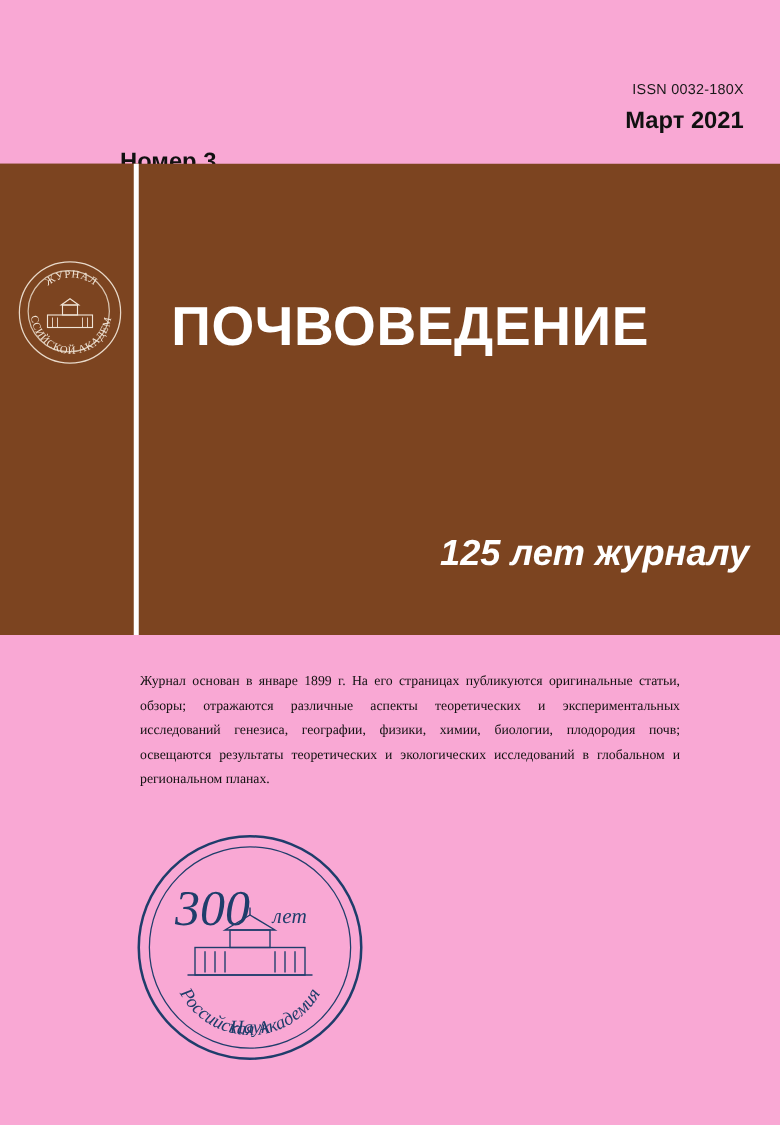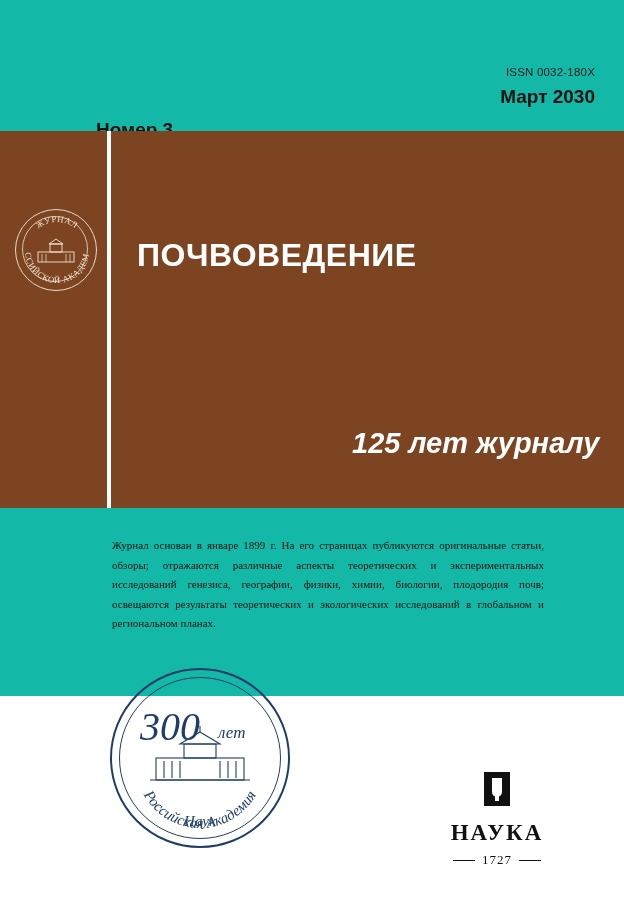--- a/index.html
+++ b/index.html
@@ -12,22 +12,22 @@
     height: 900px;
     font-family: "Liberation Sans", sans-serif;
     position: relative;
     overflow: hidden;
   }
 
   .cover {
     position: absolute;
     left: 0; top: 0;
     width: 624px;
-    height: 696px;
-    background: #14b8a6;
+    height: 900px;
+    background: #f9a8d4;
   }
 
   
   .header {
     position: absolute;
     left: 0; top: 0;
     width: 624px;
     height: 131px;
   }
   .issn {
@@ -113,21 +113,21 @@
     font-family: "Liberation Serif", serif;
     font-size: 8.6px;
     letter-spacing: 0.6px;
   }
 
   
   .title {
     position: absolute;
     left: 137px;
     top: 106px;
-    font-size: 32px;
+    font-size: 44px;
     font-weight: bold;
     color: #ffffff;
     letter-spacing: 0.5px;
     font-family: "Liberation Sans", sans-serif;
   }
   .anniversary {
     position: absolute;
     left: 352px;
     top: 296px;
     font-size: 29px;
@@ -219,21 +219,21 @@
   }
 </style>
 </head>
 <body>
 
 <div class="cover">
 
   <div class="header">
     <div class="issn">ISSN 0032-180X</div>
     <div class="issue-number">Номер 3</div>
-    <div class="issue-date">Март 2030</div>
+    <div class="issue-date">Март 2021</div>
   </div>
 
   <div class="band">
     <div class="band-left">
 
       <div class="seal-small">
         <div class="inner-ring"></div>
         <svg class="bldg" viewBox="0 0 40 26">
           <rect x="2" y="14" width="36" height="10" fill="none" stroke="#f0e4d6" stroke-width="0.9"></rect>
           <rect x="14" y="6" width="12" height="8" fill="none" stroke="#f0e4d6" stroke-width="0.9"></rect>
@@ -290,29 +290,14 @@
       <defs>
         <path id="bArcMid" d="M 26 96 A 64 64 0 0 0 154 96"></path>
       </defs>
       <text font-family="Liberation Serif, serif" font-size="15" font-style="italic" fill="#1f3d6b">
         <textPath href="#bArcMid" startOffset="50%" text-anchor="middle">Российская Академия</textPath>
       </text>
       <text x="90" y="158" font-family="Liberation Serif, serif" font-size="15" font-style="italic" fill="#1f3d6b" text-anchor="middle">Наук</text>
     </svg>
   </div>
 
-  <div class="publisher">
-    <div class="pub-mark">
-      <svg width="26" height="34" viewBox="0 0 26 34">
-        <rect x="0" y="0" width="26" height="34" fill="#111111"></rect>
-        <path d="M8 6 h10 v14 a5 5 0 0 1 -10 0 z" fill="#ffffff"></path>
-        <rect x="11" y="20" width="4" height="9" fill="#ffffff"></rect>
-      </svg>
-    </div>
-    <div class="pub-name">НАУКА</div>
-    <div class="pub-year">
-      <span class="rule"></span>
-      <span>1727</span>
-      <span class="rule"></span>
-    </div>
-  </div>
 
 </div>
 
 </body></html>

